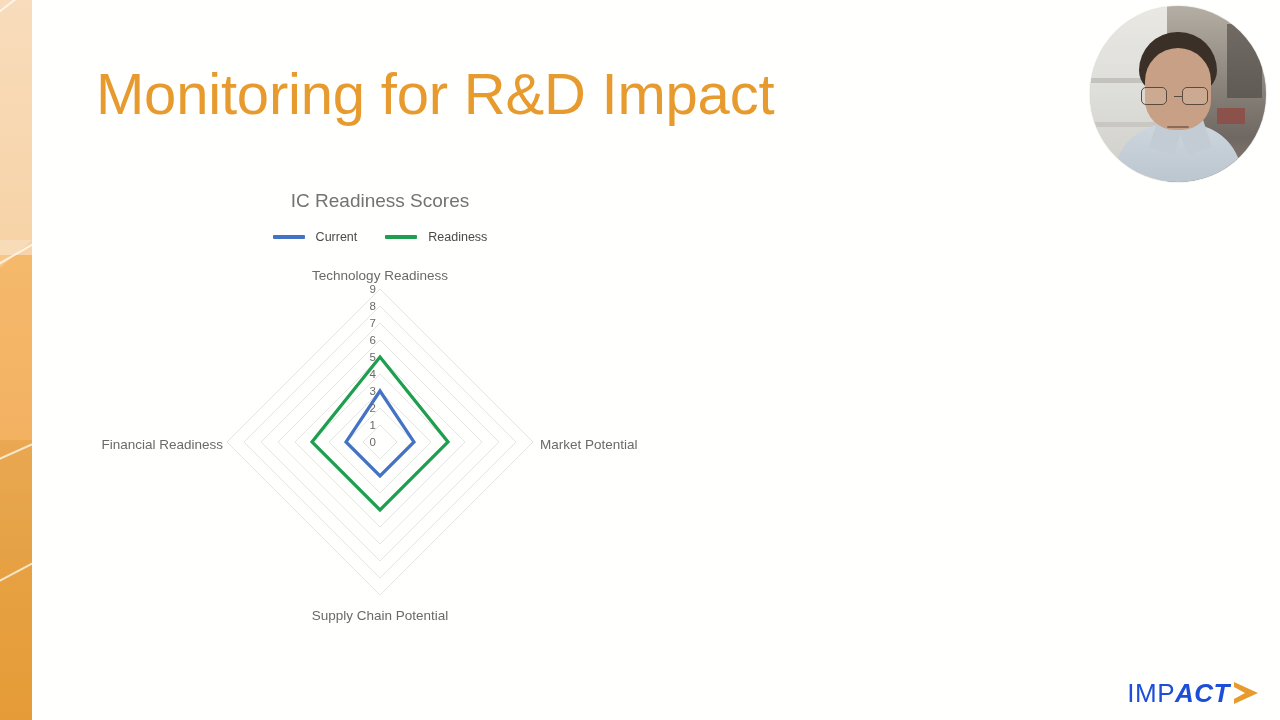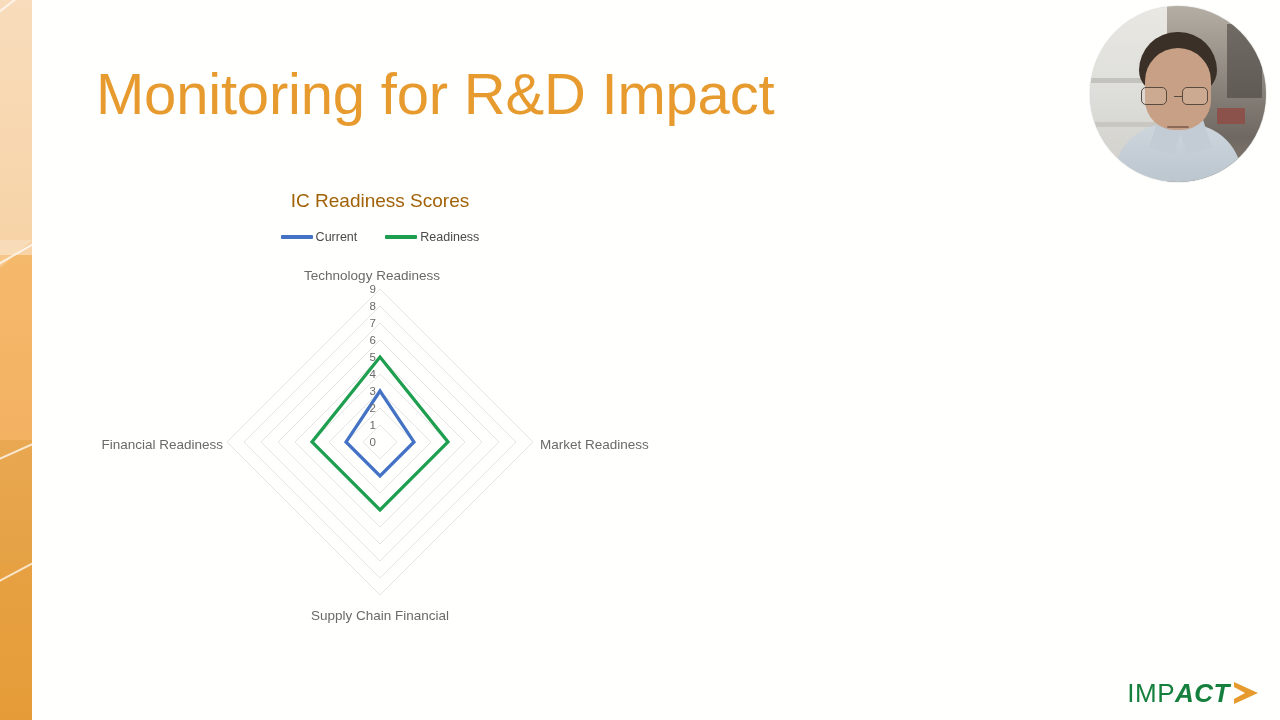--- a/index.html
+++ b/index.html
@@ -187,36 +187,36 @@
     top: 190px;
     width: 640px;
     height: 460px;
   }
   .chart-title {
     position: absolute;
     left: 0; top: 0;
     width: 640px;
     text-align: center;
     font-size: 19px;
-    color: #a16207;
+    color: #737373;
     font-weight: 400;
   }
   .legend {
     position: absolute;
     left: 0; top: 40px;
     width: 640px;
     display: flex;
     justify-content: center;
     gap: 28px;
     align-items: center;
   }
   .legend-item {
     display: flex;
     align-items: center;
-    gap: 3px;
+    gap: 11px;
     font-size: 12.5px;
     color: #4a4a4a;
   }
   .legend-swatch {
     display: inline-block;
     width: 32px;
     height: 3.2px;
     border-radius: 1px;
   }
   .radar-area {
@@ -229,41 +229,41 @@
   .radar-svg {
     position: absolute;
     left: 0; top: 0;
   }
   .axis-label {
     position: absolute;
     font-size: 13.5px;
     color: #6a6a6a;
     white-space: nowrap;
   }
-  .lab-top    { left: 312px; top: 16px;  transform: translateX(-50%); }
+  .lab-top    { left: 320px; top: 16px;  transform: translateX(-50%); }
   .lab-right  { left: 480px; top: 185px; }
   .lab-bottom { left: 320px; top: 356px; transform: translateX(-50%); }
   .lab-left   { left: 163px; top: 185px; transform: translateX(-100%); }
   .tick-label {
     position: absolute;
     font-size: 11.5px;
     color: #6a6a6a;
     text-align: right;
     width: 22px;
     transform: translate(-100%, -50%);
   }
 
   
   .logo {
     position: absolute;
     right: 22px;
     bottom: 14px;
     text-align: center;
     line-height: 1.0;
-    color: #15803d;
+    color: #1d4ed8;
     margin-left: 31px;
   }
   .logo-row1 {
     font-size: 26px;
     letter-spacing: 0.5px;
     display: flex;
     align-items: center;
     justify-content: flex-end;
   }
   .logo-row2 {
@@ -357,22 +357,22 @@
           <polygon points="320.0,54.0 456.0,190.0 320.0,326.0 184.0,190.0" fill="none" stroke="#e2e2e2" stroke-width="0.9"></polygon>
           <polygon points="320.0,37.0 473.0,190.0 320.0,343.0 167.0,190.0" fill="none" stroke="#e2e2e2" stroke-width="0.9"></polygon>
         </g>
       <g id="series-group">
           <polygon points="320.0,139.0 354.0,190.0 320.0,224.0 286.0,190.0" fill="none" stroke="#4472C4" stroke-width="3.2" stroke-linejoin="miter"></polygon>
           <polygon points="320.0,105.0 388.0,190.0 320.0,258.0 252.0,190.0" fill="none" stroke="#1E9E4F" stroke-width="3.2" stroke-linejoin="miter"></polygon>
         </g>
     </svg>
 
     <div class="axis-label lab-top">Technology Readiness</div>
-    <div class="axis-label lab-right">Market Readiness</div>
-    <div class="axis-label lab-bottom">Supply Chain Financial</div>
+    <div class="axis-label lab-right">Market Potential</div>
+    <div class="axis-label lab-bottom">Supply Chain Potential</div>
     <div class="axis-label lab-left">Financial Readiness</div>
 
     <div id="tick-group">
         <div class="tick-label" style="left: 316px; top: 190px;">0</div>
         <div class="tick-label" style="left: 316px; top: 173px;">1</div>
         <div class="tick-label" style="left: 316px; top: 156px;">2</div>
         <div class="tick-label" style="left: 316px; top: 139px;">3</div>
         <div class="tick-label" style="left: 316px; top: 122px;">4</div>
         <div class="tick-label" style="left: 316px; top: 105px;">5</div>
         <div class="tick-label" style="left: 316px; top: 88px;">6</div>

